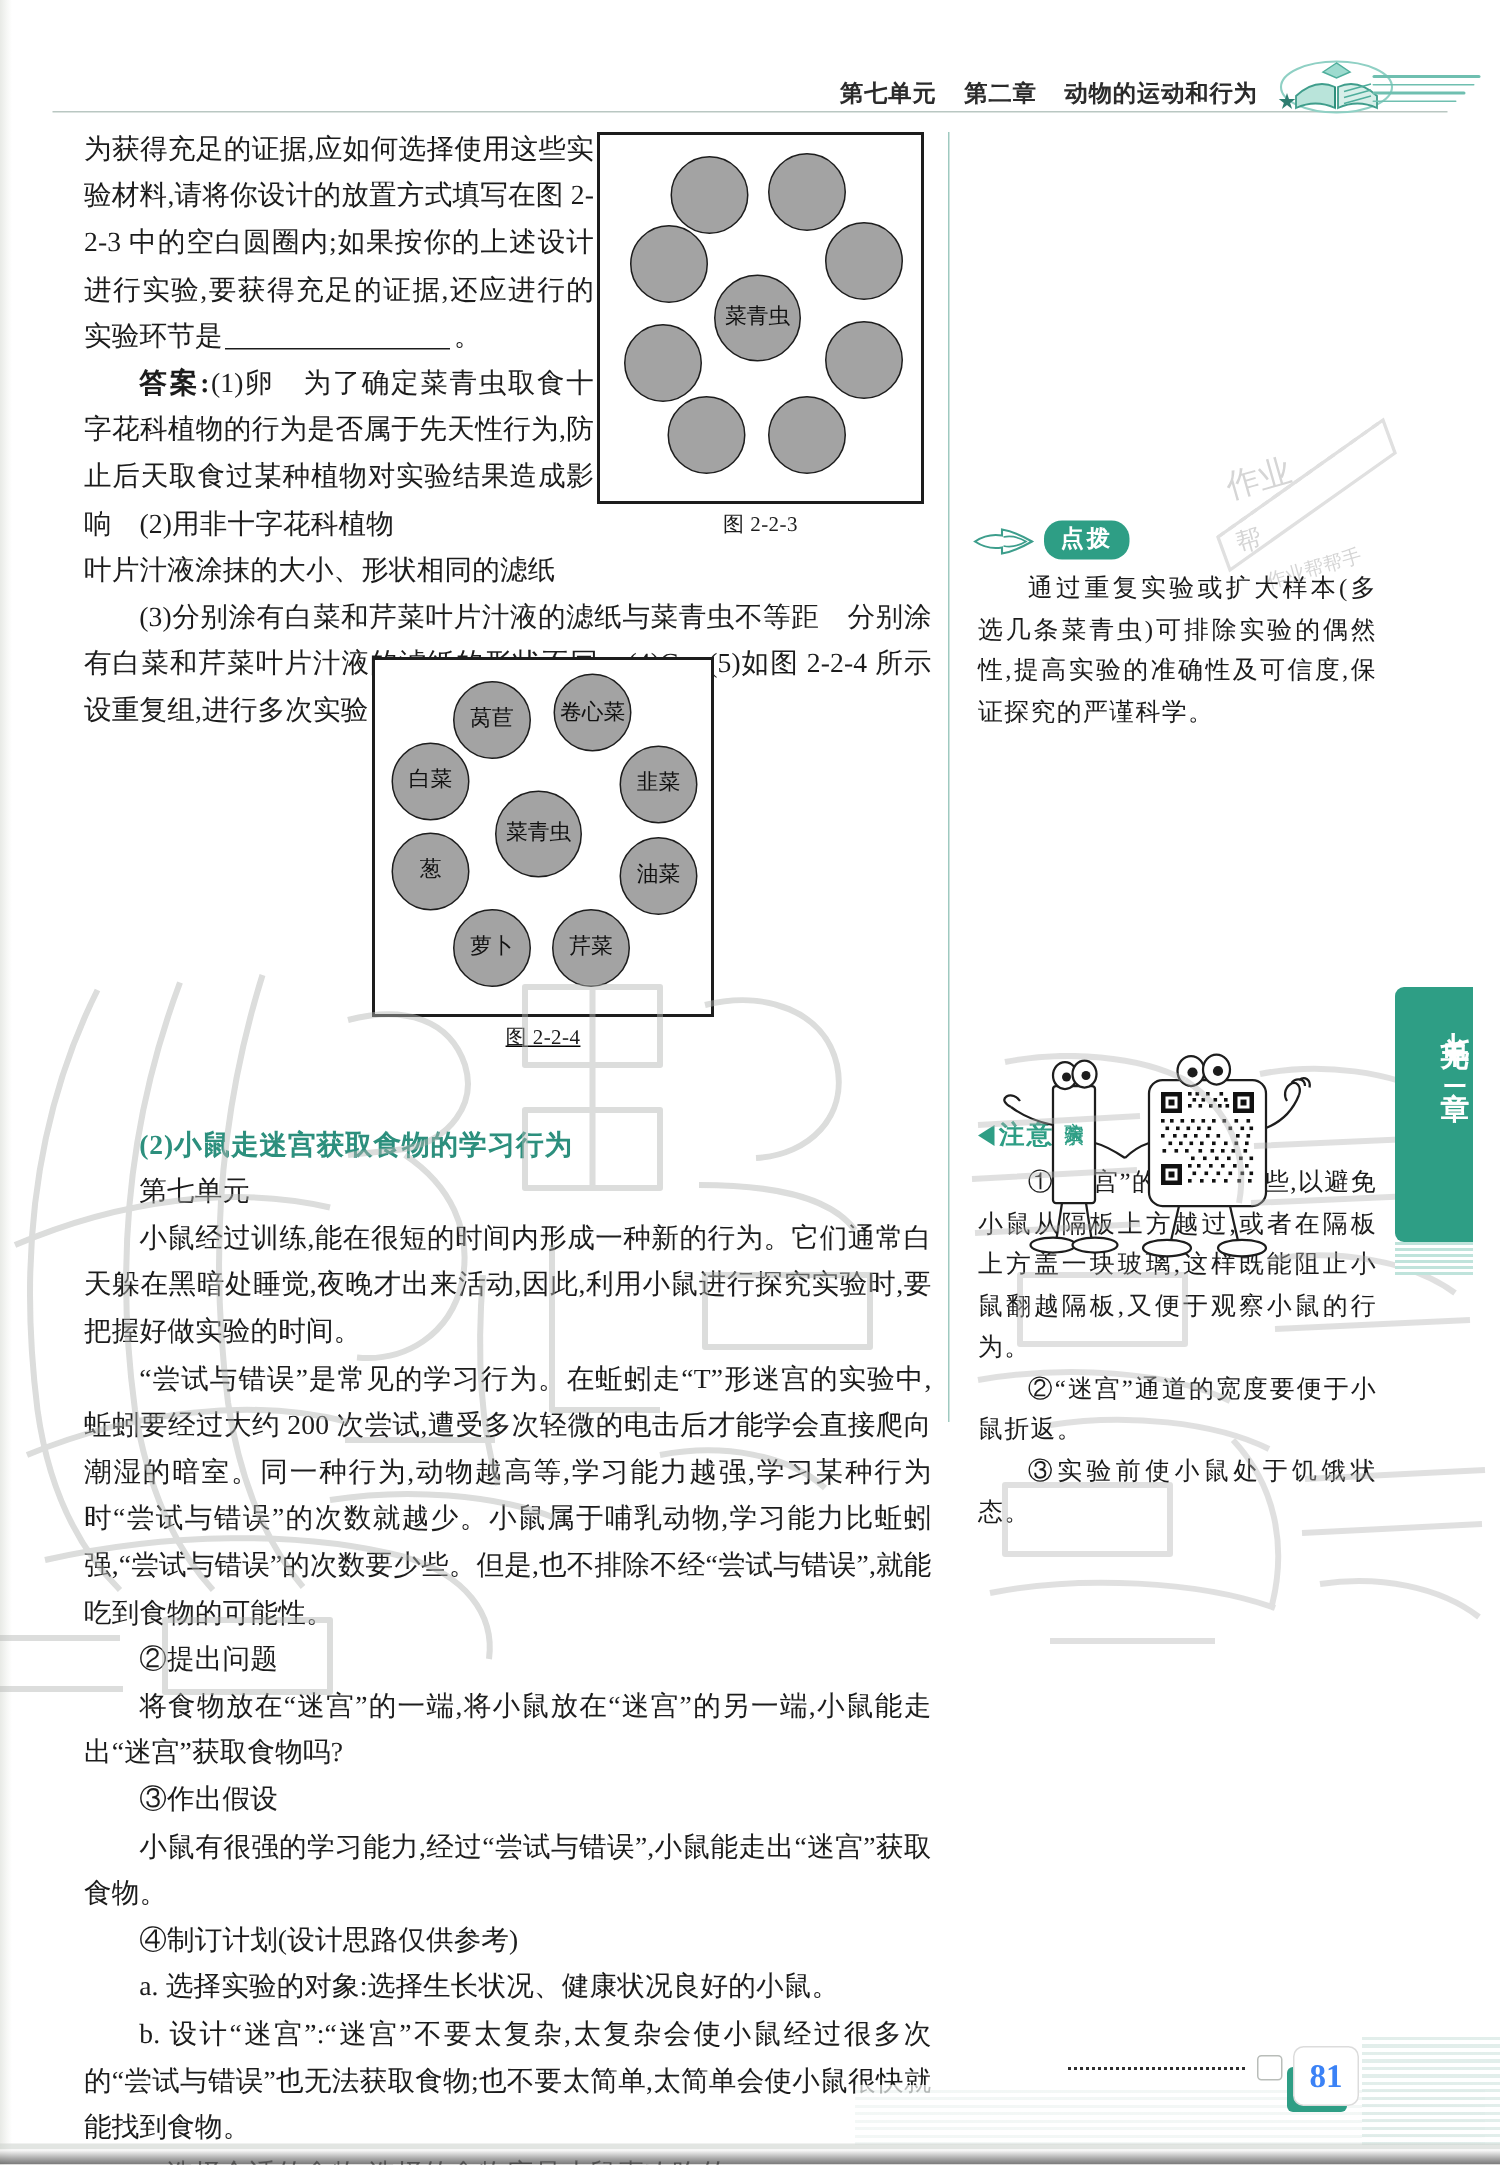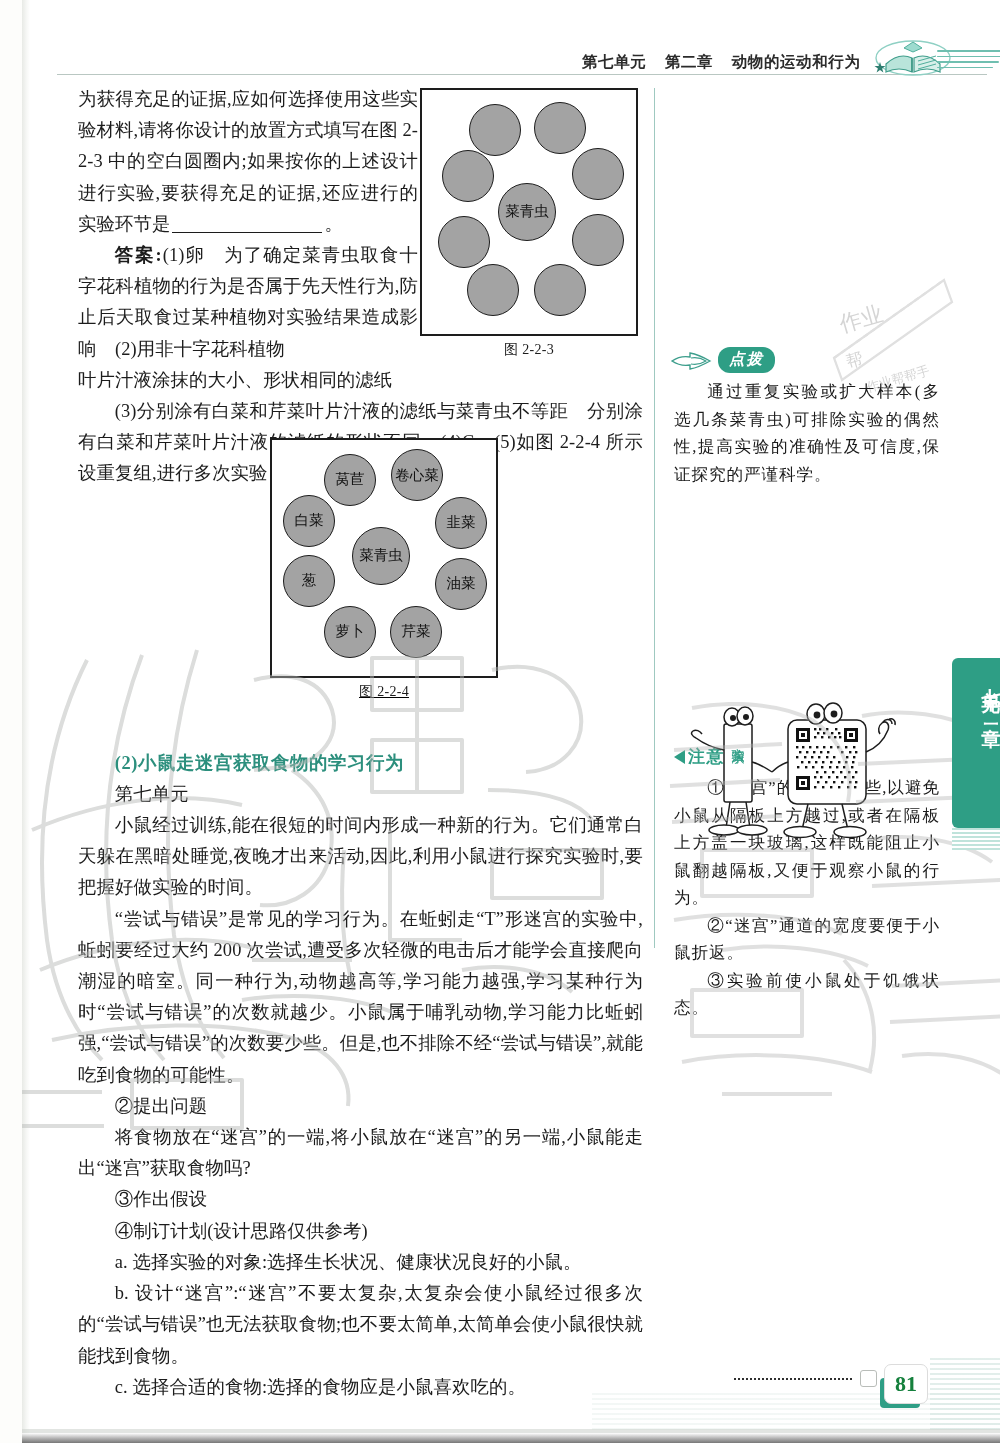--- a/index.html
+++ b/index.html
@@ -9,21 +9,20 @@
     background:#fdfdfb;
     font-family:"Liberation Serif", "DejaVu Serif", serif;
     position:relative;
     overflow:hidden;
   }
 
   
   #page {
     position:absolute; inset:0;
     background:#ffffff;
-    margin-left:22px;
   }
   .edge-left {
     position:absolute; left:0; top:0; width:8px; height:1443px;
     background:linear-gradient(90deg,#e8eae6 0%, #f7f8f6 60%, #ffffff 100%);
   }
   .edge-bottom {
     position:absolute; left:0; bottom:0; width:1000px; height:10px;
     background:linear-gradient(0deg,#4a4a4a 0%, #8d8d8d 40%, #ffffff 100%);
     opacity:.75;
   }
@@ -135,21 +134,20 @@
   #right-col { position:absolute; left:652px; top:96px; width:266px; }
 
   .side-badge-row { position:relative; height:30px; }
   .hand-icon { position:absolute; left:-4px; top:2px; width:46px; height:22px; }
   .pill {
     position:absolute; left:44px; top:-1px;
     background:#2e9e85; color:#fff; border-radius:12px;
     padding:2px 11px 3px; font-size:15.5px; letter-spacing:2px;
     font-weight:bold;
     font-family:"Liberation Serif","DejaVu Serif",serif;
-    font-style:italic;
   }
   .side-text {
     font-size:16.6px; line-height:27.5px; color:#1b1b1b;
     text-align:justify; letter-spacing:.9px;
     font-family:"Liberation Serif","DejaVu Serif",serif;
   }
   .side-text.indent { text-indent:2em; }
 
   .note-head { position:relative; height:26px; margin-bottom:2px; }
   .note-tri {
@@ -192,21 +190,21 @@
     border:1.4px solid #b9bdb9; border-radius:3px;
   }
   #pgnum-shadow {
     position:absolute; left:858px; top:1378px; width:40px; height:30px;
     background:#2e9e85; border-radius:4px;
   }
   #pgnum {
     position:absolute; left:862px; top:1364px; width:44px; height:40px;
     background:#fff; border:1.6px solid #dcdcdc; border-radius:7px;
     display:flex; align-items:center; justify-content:center;
-    font-size:22px; font-weight:bold; color:#15803d;
+    font-size:22px; font-weight:bold; color:#3b82f6;
     font-family:"Liberation Serif","DejaVu Serif",serif;
   }
   #foot-hatch {
     position:absolute; left:908px; top:1356px; width:92px; height:74px;
     background:repeating-linear-gradient(0deg,#dbeae6 0 2px,#ffffff 2px 5px);
     opacity:.8;
   }
   #foot-hatch2 {
     position:absolute; left:570px; top:1390px; width:420px; height:40px;
     background:repeating-linear-gradient(0deg,#eef4f2 0 2px,#ffffff 2px 5px);
@@ -259,20 +257,21 @@
 
     <div style="height:258px"></div>
 
     <p class="body-p indent" style="color:#2c8f7d;font-weight:bold;letter-spacing:.6px;">(2)小鼠走迷宫获取食物的学习行为</p>
     <p class="body-p indent">第七单元</p>
     <p class="body-p indent">小鼠经过训练,能在很短的时间内形成一种新的行为。它们通常白天躲在黑暗处睡觉,夜晚才出来活动,因此,利用小鼠进行探究实验时,要把握好做实验的时间。</p>
     <p class="body-p indent">“尝试与错误”是常见的学习行为。在蚯蚓走“T”形迷宫的实验中,蚯蚓要经过大约 200 次尝试,遭受多次轻微的电击后才能学会直接爬向潮湿的暗室。同一种行为,动物越高等,学习能力越强,学习某种行为时“尝试与错误”的次数就越少。小鼠属于哺乳动物,学习能力比蚯蚓强,“尝试与错误”的次数要少些。但是,也不排除不经“尝试与错误”,就能吃到食物的可能性。</p>
     <p class="body-p indent">②提出问题</p>
     <p class="body-p indent">将食物放在“迷宫”的一端,将小鼠放在“迷宫”的另一端,小鼠能走出“迷宫”获取食物吗?</p>
     <p class="body-p indent">③作出假设</p>
+    <p class="body-p indent">小鼠有很强的学习能力,经过“尝试与错误”,小鼠能走出“迷宫”获取食物。</p>
     <p class="body-p indent">④制订计划(设计思路仅供参考)</p>
     <p class="body-p indent">a. 选择实验的对象:选择生长状况、健康状况良好的小鼠。</p>
     <p class="body-p indent">b. 设计“迷宫”:“迷宫”不要太复杂,太复杂会使小鼠经过很多次的“尝试与错误”也无法获取食物;也不要太简单,太简单会使小鼠很快就能找到食物。</p>
     <p class="body-p indent">c. 选择合适的食物:选择的食物应是小鼠喜欢吃的。</p>
 
   </div>
 
   <div id="fig223">
     <div id="fig223-box">
       <div class="circ" style="left:20px;  top:60px;  width:52px; height:52px;"></div>

